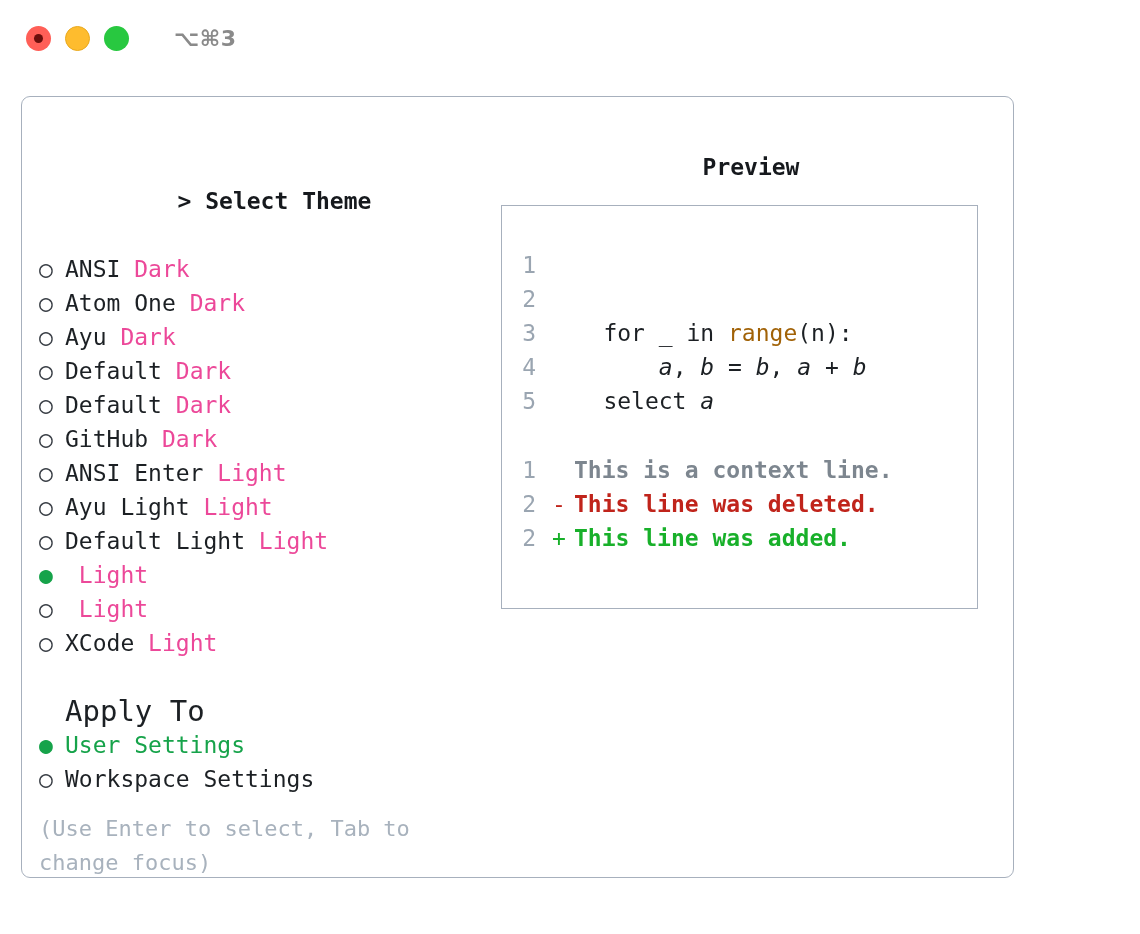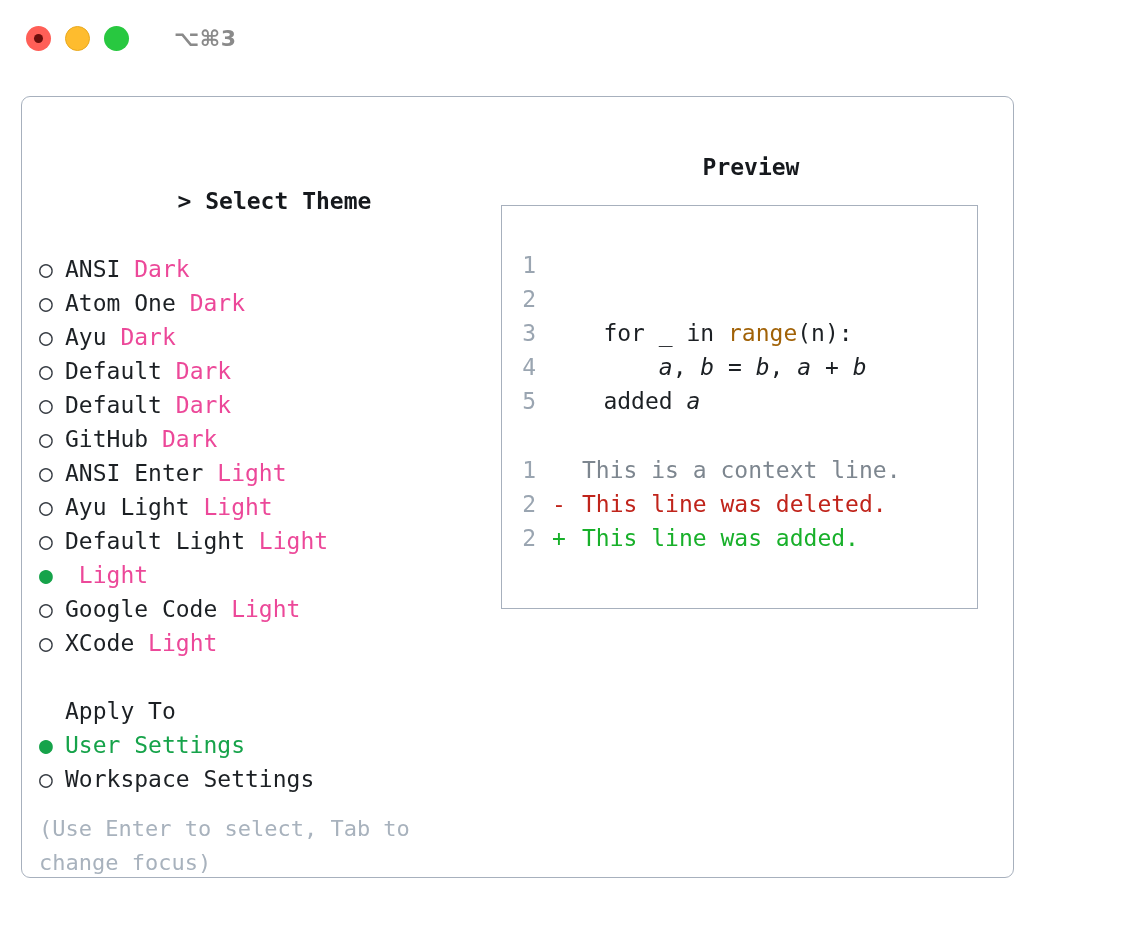--- a/index.html
+++ b/index.html
@@ -126,21 +126,21 @@
   .marker.sel { color: #16a34a; }
   .opt-label { color: #1c2024; }
   .opt.selected .opt-label { color: #16a34a; }
   .opt-variant { color: #ec4899; }
 
   .group-head {
     display: flex;
     align-items: center;
     line-height: 34px;
     height: 34px;
-    font-size: 23px;
+    font-size: 29px;
     color: #1c2024;
     white-space: pre;
   }
 
   .spacer-row { height: 34px; }
 
   .hint {
     margin-top: 16px;
     font-size: 22px;
     line-height: 34px;
@@ -215,21 +215,21 @@
     font-size: 23px;
     white-space: pre;
   }
   .diff-sign {
     display: inline-block;
     width: 22px;
     flex: 0 0 22px;
     text-align: center;
     margin-left: 12px;
   }
-  .diff-text { margin-left: 12px; }
+  .diff-text { margin-left: 4px; font-weight: bold; }
   .diff-context .diff-text,
   .diff-context .diff-sign { color: #7d868f; }
   .diff-del .diff-text,
   .diff-del .diff-sign { color: #c0241b; }
   .diff-add .diff-text,
   .diff-add .diff-sign { color: #18b02a; }
 </style>
 </head>
 <body>
 
@@ -259,21 +259,21 @@
             <div class="opt"><span class="marker">○</span><span class="opt-label">ANSI</span><span class="opt-variant"> Dark</span></div>
             <div class="opt"><span class="marker">○</span><span class="opt-label">Atom One</span><span class="opt-variant"> Dark</span></div>
             <div class="opt"><span class="marker">○</span><span class="opt-label">Ayu</span><span class="opt-variant"> Dark</span></div>
             <div class="opt"><span class="marker">○</span><span class="opt-label">Default</span><span class="opt-variant"> Dark</span></div>
             <div class="opt"><span class="marker">○</span><span class="opt-label">Default</span><span class="opt-variant"> Dark</span></div>
             <div class="opt"><span class="marker">○</span><span class="opt-label">GitHub</span><span class="opt-variant"> Dark</span></div>
             <div class="opt"><span class="marker">○</span><span class="opt-label">ANSI Enter</span><span class="opt-variant"> Light</span></div>
             <div class="opt"><span class="marker">○</span><span class="opt-label">Ayu Light</span><span class="opt-variant"> Light</span></div>
             <div class="opt"><span class="marker">○</span><span class="opt-label">Default Light</span><span class="opt-variant"> Light</span></div>
             <div class="opt selected"><span class="marker sel">●</span><span class="opt-variant"> Light</span></div>
-            <div class="opt"><span class="marker">○</span><span class="opt-label">Google Code</span><span class="opt-variant"> Light</span></div>
+            <div class="opt"><span class="marker">○</span><span class="opt-variant"> Light</span></div>
             <div class="opt"><span class="marker">○</span><span class="opt-label">XCode</span><span class="opt-variant"> Light</span></div>
           </div>
 
         <div class="spacer-row"></div>
 
         <div class="group-head">
           <span class="marker"> </span><span>Apply To</span>
         </div>
 
         <div class="opt-list" id="apply-list">
@@ -286,21 +286,21 @@
 
       <div class="right-col">
         <div class="preview-title">Preview</div>
 
         <div class="preview-box">
           <div class="code-area" id="code-area">
               <div class="code-line"><span class="lnum">1</span></div>
               <div class="code-line"><span class="lnum">2</span></div>
               <div class="code-line"><span class="lnum">3</span><span class="lcontent"><span class="tok-plain">    for _ in </span><span class="tok-call">range</span><span class="tok-plain">(n):</span></span></div>
               <div class="code-line"><span class="lnum">4</span><span class="lcontent"><span class="tok-plain">        </span><span class="tok-var">a</span><span class="tok-plain">, </span><span class="tok-var">b</span><span class="tok-plain"> = </span><span class="tok-var">b</span><span class="tok-plain">, </span><span class="tok-var">a</span><span class="tok-plain"> + </span><span class="tok-var">b</span></span></div>
-              <div class="code-line"><span class="lnum">5</span><span class="lcontent"><span class="tok-plain">    added </span><span class="tok-var">a</span></span></div>
+              <div class="code-line"><span class="lnum">5</span><span class="lcontent"><span class="tok-plain">    select </span><span class="tok-var">a</span></span></div>
             </div>
           <div class="diff-area" id="diff-area">
               <div class="diff-line diff-context"><span class="lnum">1</span><span class="diff-sign"> </span><span class="diff-text">This is a context line.</span></div>
               <div class="diff-line diff-del"><span class="lnum">2</span><span class="diff-sign">-</span><span class="diff-text">This line was deleted.</span></div>
               <div class="diff-line diff-add"><span class="lnum">2</span><span class="diff-sign">+</span><span class="diff-text">This line was added.</span></div>
             </div>
         </div>
       </div>
 
     </div>

